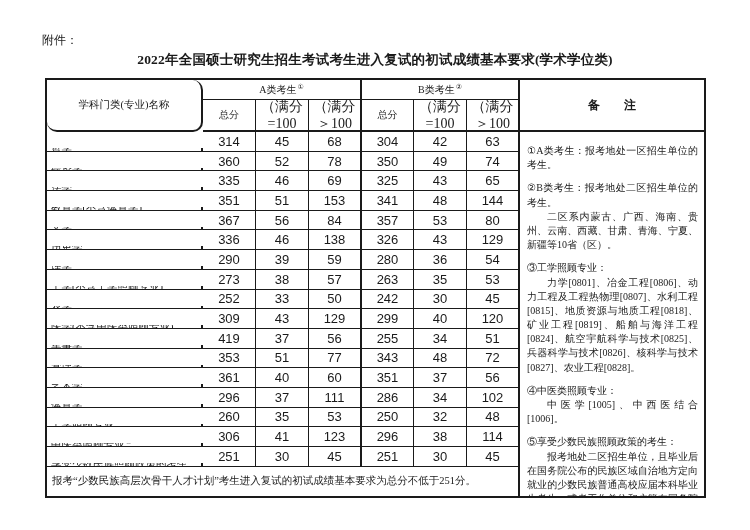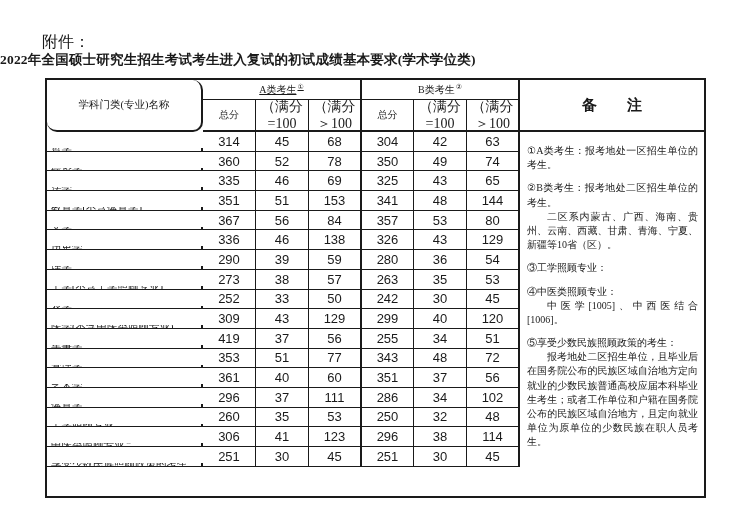--- a/index.html
+++ b/index.html
@@ -1,39 +1,39 @@
 <!DOCTYPE html>
 <html><head>
 <meta charset="utf-8">
 <style>
   html,body{margin:0;padding:0;background:#ffffff;}
   body{width:750px;height:530px;position:relative;overflow:hidden;
        font-family:"Liberation Serif",serif;color:#1a1a1a;
        -webkit-font-smoothing:antialiased;}
-  .attachment{position:absolute;left:42px;top:32px;font-size:16px;}
-  .doc-title{position:absolute;left:0;top:51px;width:750px;
+  .attachment{position:absolute;left:42px;top:32px;font-size:12px;}
+  .doc-title{position:absolute;left:0;top:51px;width:750px;text-align:center;
              font-size:13.5px;font-weight:bold;letter-spacing:0.2px;}
   .score-table{position:absolute;left:45px;top:78px;width:661px;height:420px;
                border:2px solid #1a1a1a;box-sizing:border-box;
                display:grid;
                grid-template-columns:156px 53px 53px 53px 52px 53px 53px 1fr;
                grid-template-rows:20px 32px repeat(17,19.7px) 1fr;}
   .tr{display:contents;}
   .td{border-right:1px solid #1a1a1a;border-bottom:1px solid #1a1a1a;
       box-sizing:border-box;display:flex;align-items:center;justify-content:center;
       overflow:hidden;}
   .thick{border-right-width:2px;}
   .hb{border-bottom-width:2px;}
   .lbl{justify-content:flex-start;padding-left:4px;font-size:10.5px;
        border-right-width:2px;white-space:nowrap;margin-top:16px;}
   .num{font-family:"Liberation Sans",sans-serif;font-size:13px;}
   .subject-h{grid-column:1;grid-row:1/3;font-size:10.5px;border-right-width:2px;border-radius:10px;}
-  .group-a{grid-column:2/5;grid-row:1;font-size:10px;border-right-width:2px;text-decoration:underline;}
+  .group-a{grid-column:2/5;grid-row:1;font-size:10px;border-right-width:2px;}
   .group-b{grid-column:5/8;grid-row:1;font-size:10px;border-right-width:2px;justify-content:center;}
-  .remark-h{grid-column:8;grid-row:1/3;border-right:none;font-size:15px;
+  .remark-h{grid-column:8;grid-row:1/3;border-right:none;font-size:12px;
             font-weight:bold;}
   .sub{grid-row:2;font-size:14px;line-height:1.25;flex-direction:column;
        text-align:center;}
   .total{font-size:10px;}
   .remark-body{grid-column:8;grid-row:3/21;border-right:none;border-bottom:none;
                display:block;padding:12px 6px 12px 7px;font-size:10px;line-height:1.42;
                text-align:justify;}
   .note{margin-bottom:9px;}
   .note-body{text-indent:2em;}
   .footer-cell{grid-column:1/8;grid-row:20;border-bottom:none;border-right-width:2px;
@@ -86,20 +86,21 @@
   <div class="td remark-body">
     <div class="note">
         <div>①A类考生：报考地处一区招生单位的考生。</div>
       </div>
     <div class="note">
         <div>②B类考生：报考地处二区招生单位的考生。</div>
         <div class="note-body">二区系内蒙古、广西、海南、贵州、云南、西藏、甘肃、青海、宁夏、新疆等10省（区）。</div>
       </div>
     <div class="note">
         <div>③工学照顾专业：</div>
+        <div class="note-body">力学[0801]、冶金工程[0806]、动力工程及工程热物理[0807]、水利工程[0815]、地质资源与地质工程[0818]、矿业工程[0819]、船舶与海洋工程[0824]、航空宇航科学与技术[0825]、兵器科学与技术[0826]、核科学与技术[0827]、农业工程[0828]。</div>
       </div>
     <div class="note">
         <div>④中医类照顾专业：</div>
         <div class="note-body">中医学[1005]、中西医结合[1006]。</div>
       </div>
     <div class="note">
         <div>⑤享受少数民族照顾政策的考生：</div>
         <div class="note-body">报考地处二区招生单位，且毕业后在国务院公布的民族区域自治地方定向就业的少数民族普通高校应届本科毕业生考生；或者工作单位和户籍在国务院公布的民族区域自治地方，且定向就业单位为原单位的少数民族在职人员考生。</div>
       </div>
   </div>
@@ -302,13 +303,14 @@
         <sup class="sp">⑤</sup>
       </div>
     <div class="td num r19">251</div>
     <div class="td num r19">30</div>
     <div class="td num r19 thick">45</div>
     <div class="td num r19">251</div>
     <div class="td num r19">30</div>
     <div class="td num r19 thick">45</div>
   </div>
 
+  <div class="td footer-cell">报考“少数民族高层次骨干人才计划”考生进入复试的初试成绩基本要求为总分不低于251分。</div>
 </div>
 
 </body></html>

